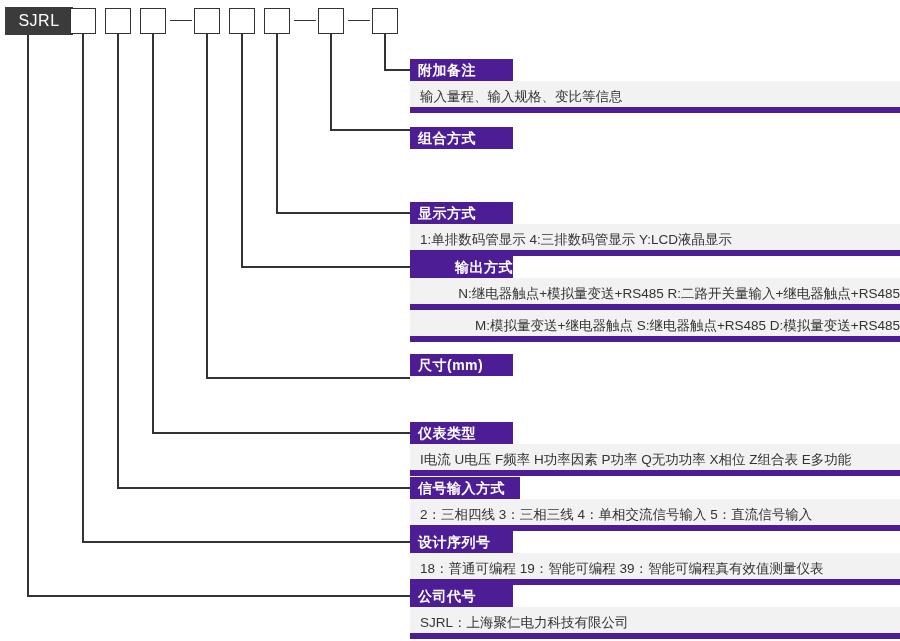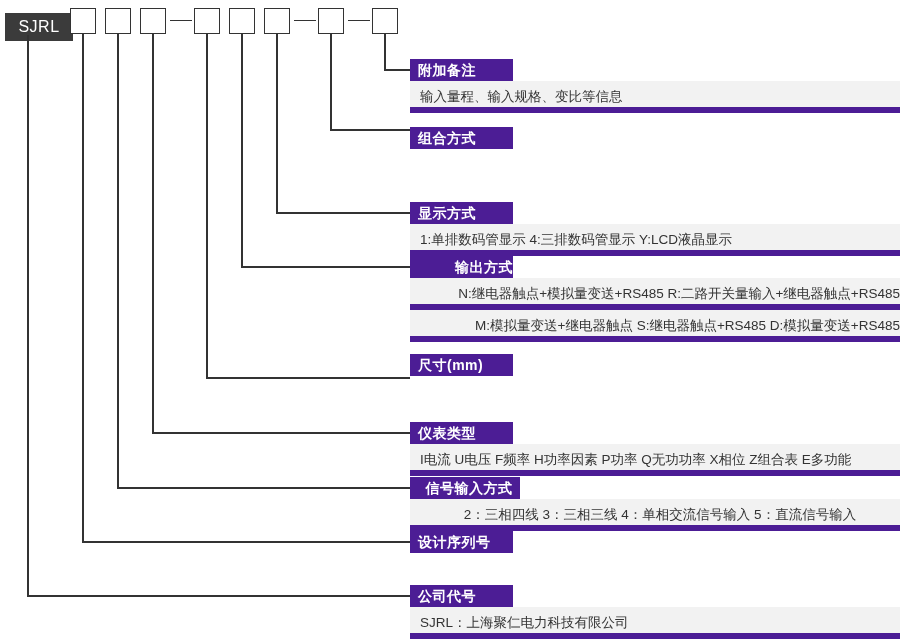--- a/index.html
+++ b/index.html
@@ -25,21 +25,20 @@
   .brand-box {
     position: absolute;
     left: 5px; top: 7px;
     width: 68px; height: 28px;
     background: #3b3b3b;
     color: #ffffff;
     font-size: 16px;
     line-height: 28px;
     text-align: center;
     letter-spacing: 0.5px;
-    margin-top: 6px;
   }
   .slot-box {
     position: absolute;
     top: 8px;
     width: 26px; height: 26px;
     border: 1.3px solid #333333;
     background: #ffffff;
   }
   .dash {
     position: absolute;
@@ -163,29 +162,32 @@
       <div class="grp-label">尺寸(mm)</div>
     </div>
 
     <div class="group" style="top:422px;">
       <div class="grp-label">仪表类型</div>
       <div class="grp-rows">
         <div class="grp-row">I电流  U电压  F频率  H功率因素  P功率  Q无功功率  X相位  Z组合表  E多功能</div>
       </div>
     </div>
 
-    <div class="group" style="top:477px;text-align:center;">
+    <div class="group" style="top:477px;">
       <div class="grp-label w-wide">信号输入方式</div>
       <div class="grp-rows">
         <div class="grp-row">2：三相四线   3：三相三线    4：单相交流信号输入    5：直流信号输入</div>
       </div>
     </div>
 
     <div class="group" style="top:531px;">
       <div class="grp-label">设计序列号</div>
+      <div class="grp-rows">
+        <div class="grp-row">18：普通可编程   19：智能可编程   39：智能可编程真有效值测量仪表</div>
+      </div>
     </div>
 
     <div class="group" style="top:585px;">
       <div class="grp-label">公司代号</div>
       <div class="grp-rows">
         <div class="grp-row">SJRL：上海聚仁电力科技有限公司</div>
       </div>
     </div>
 
   </div>

